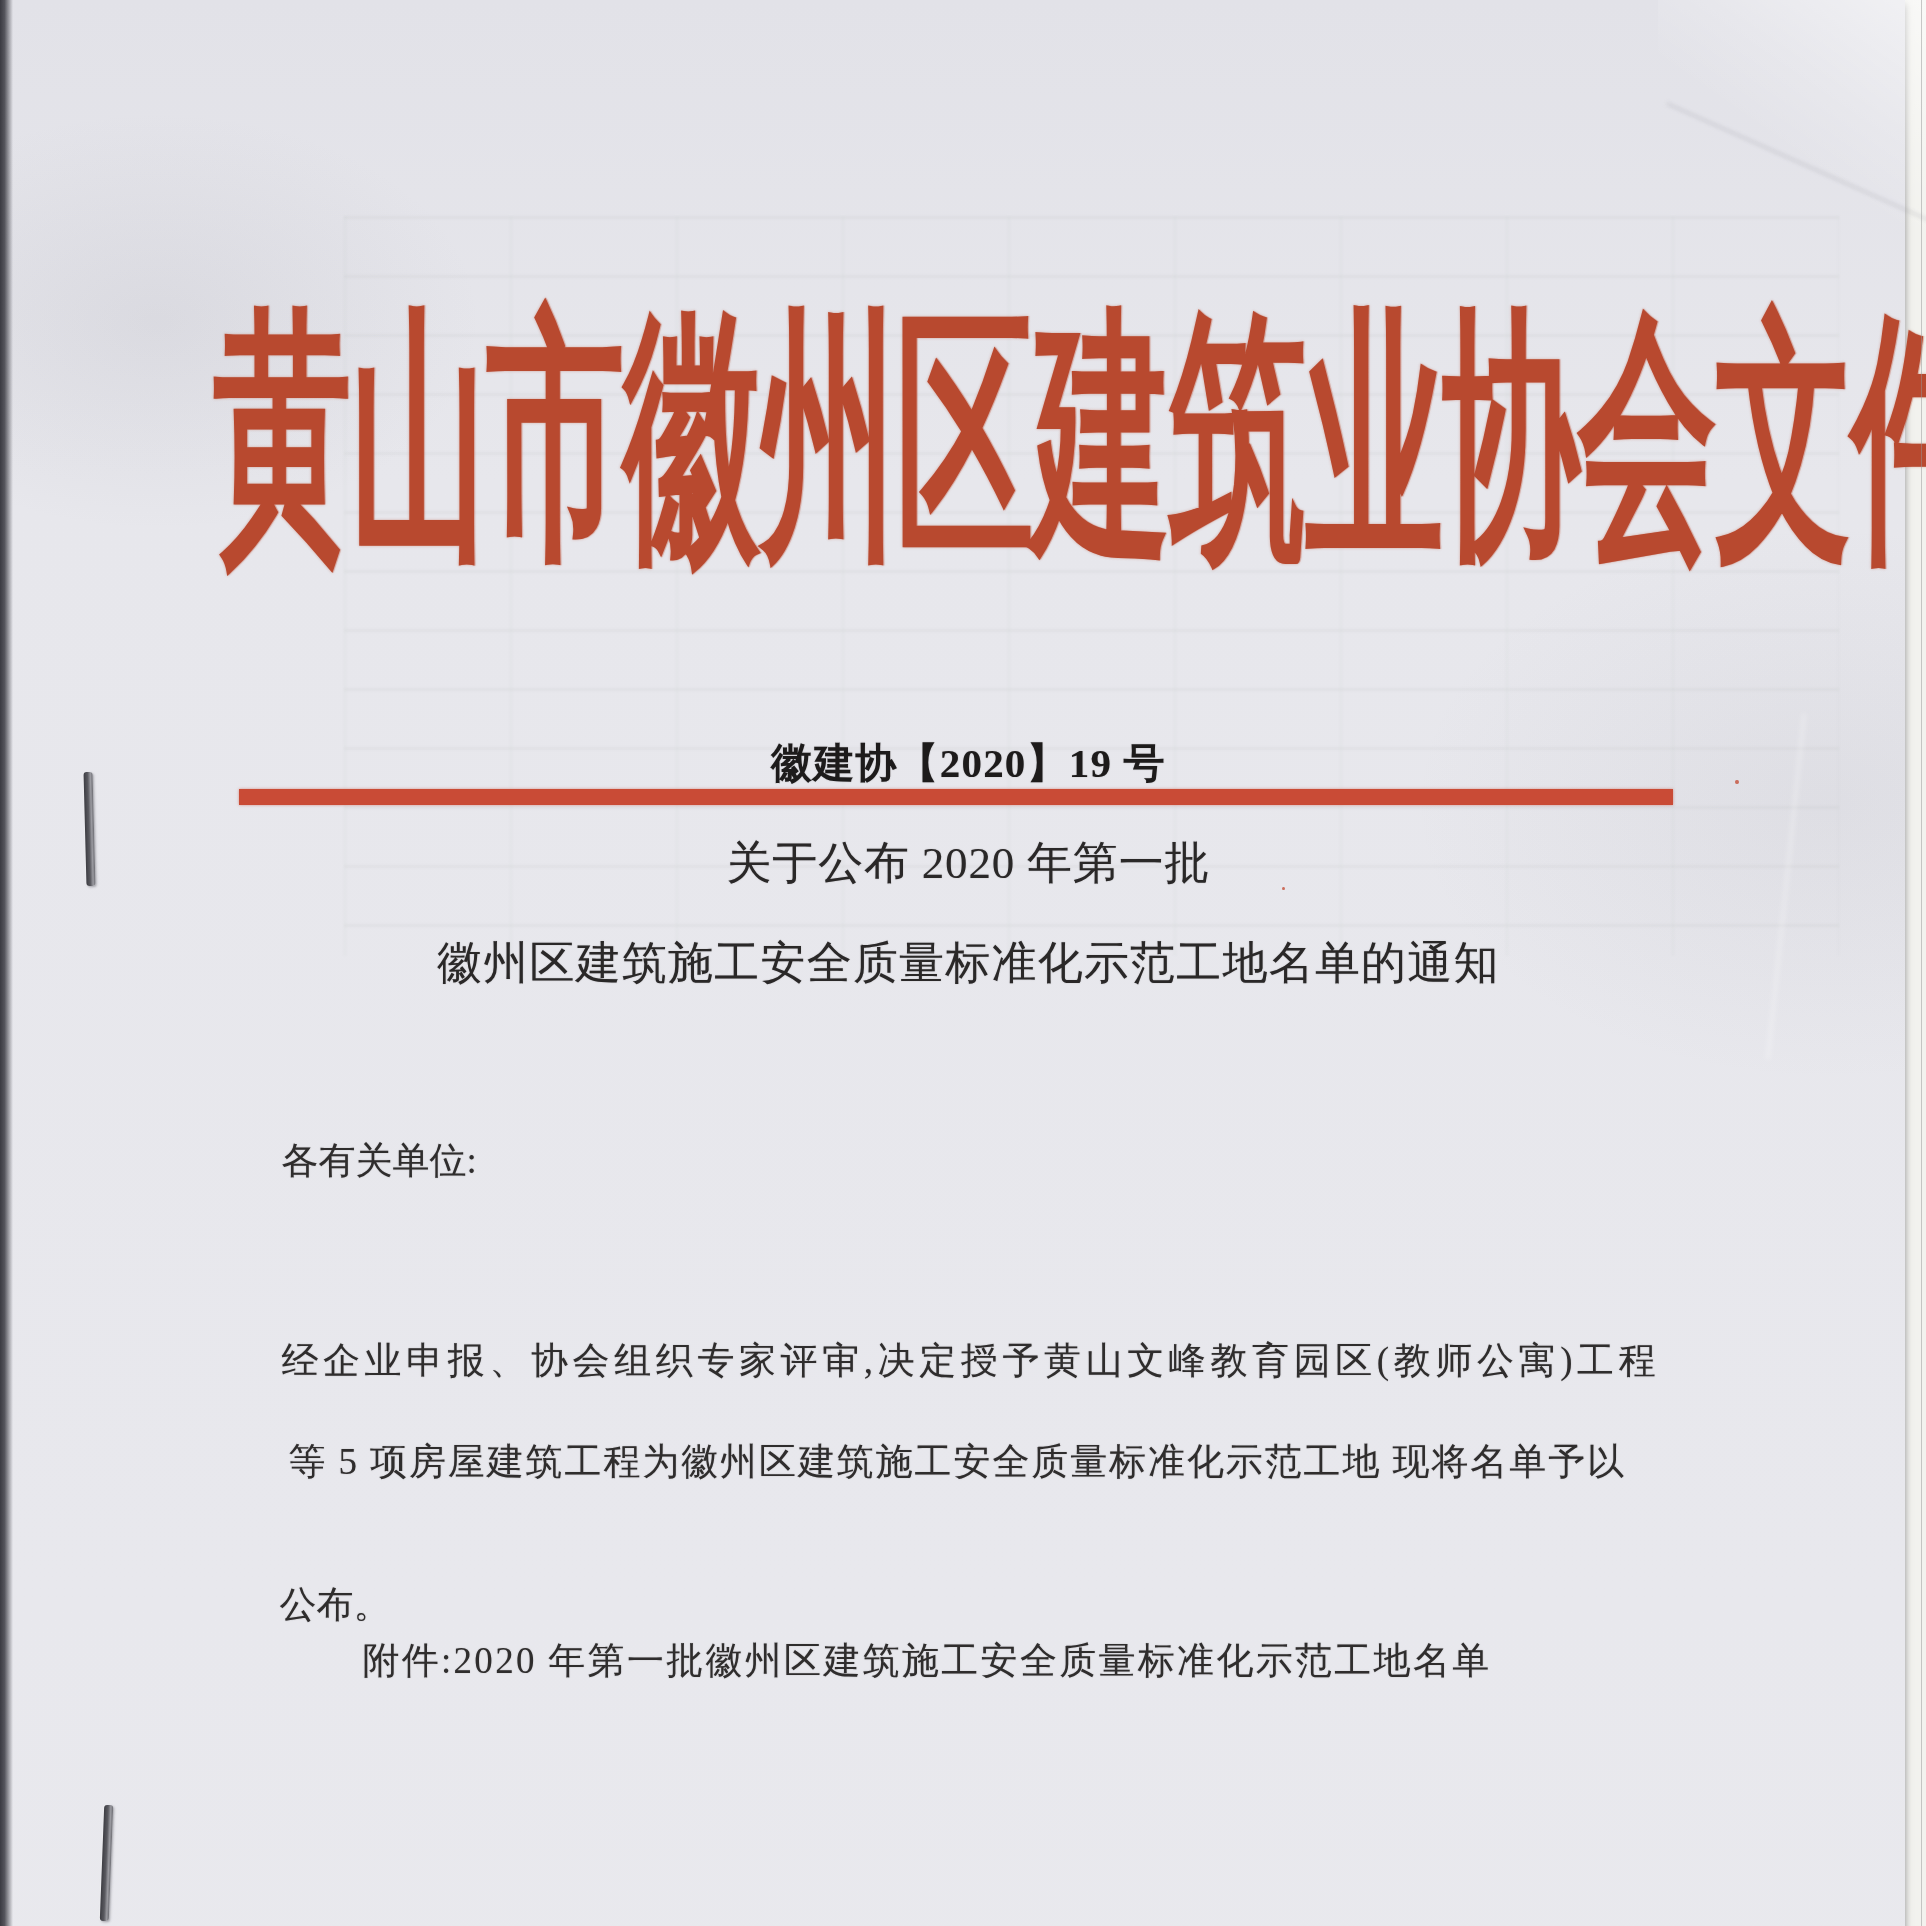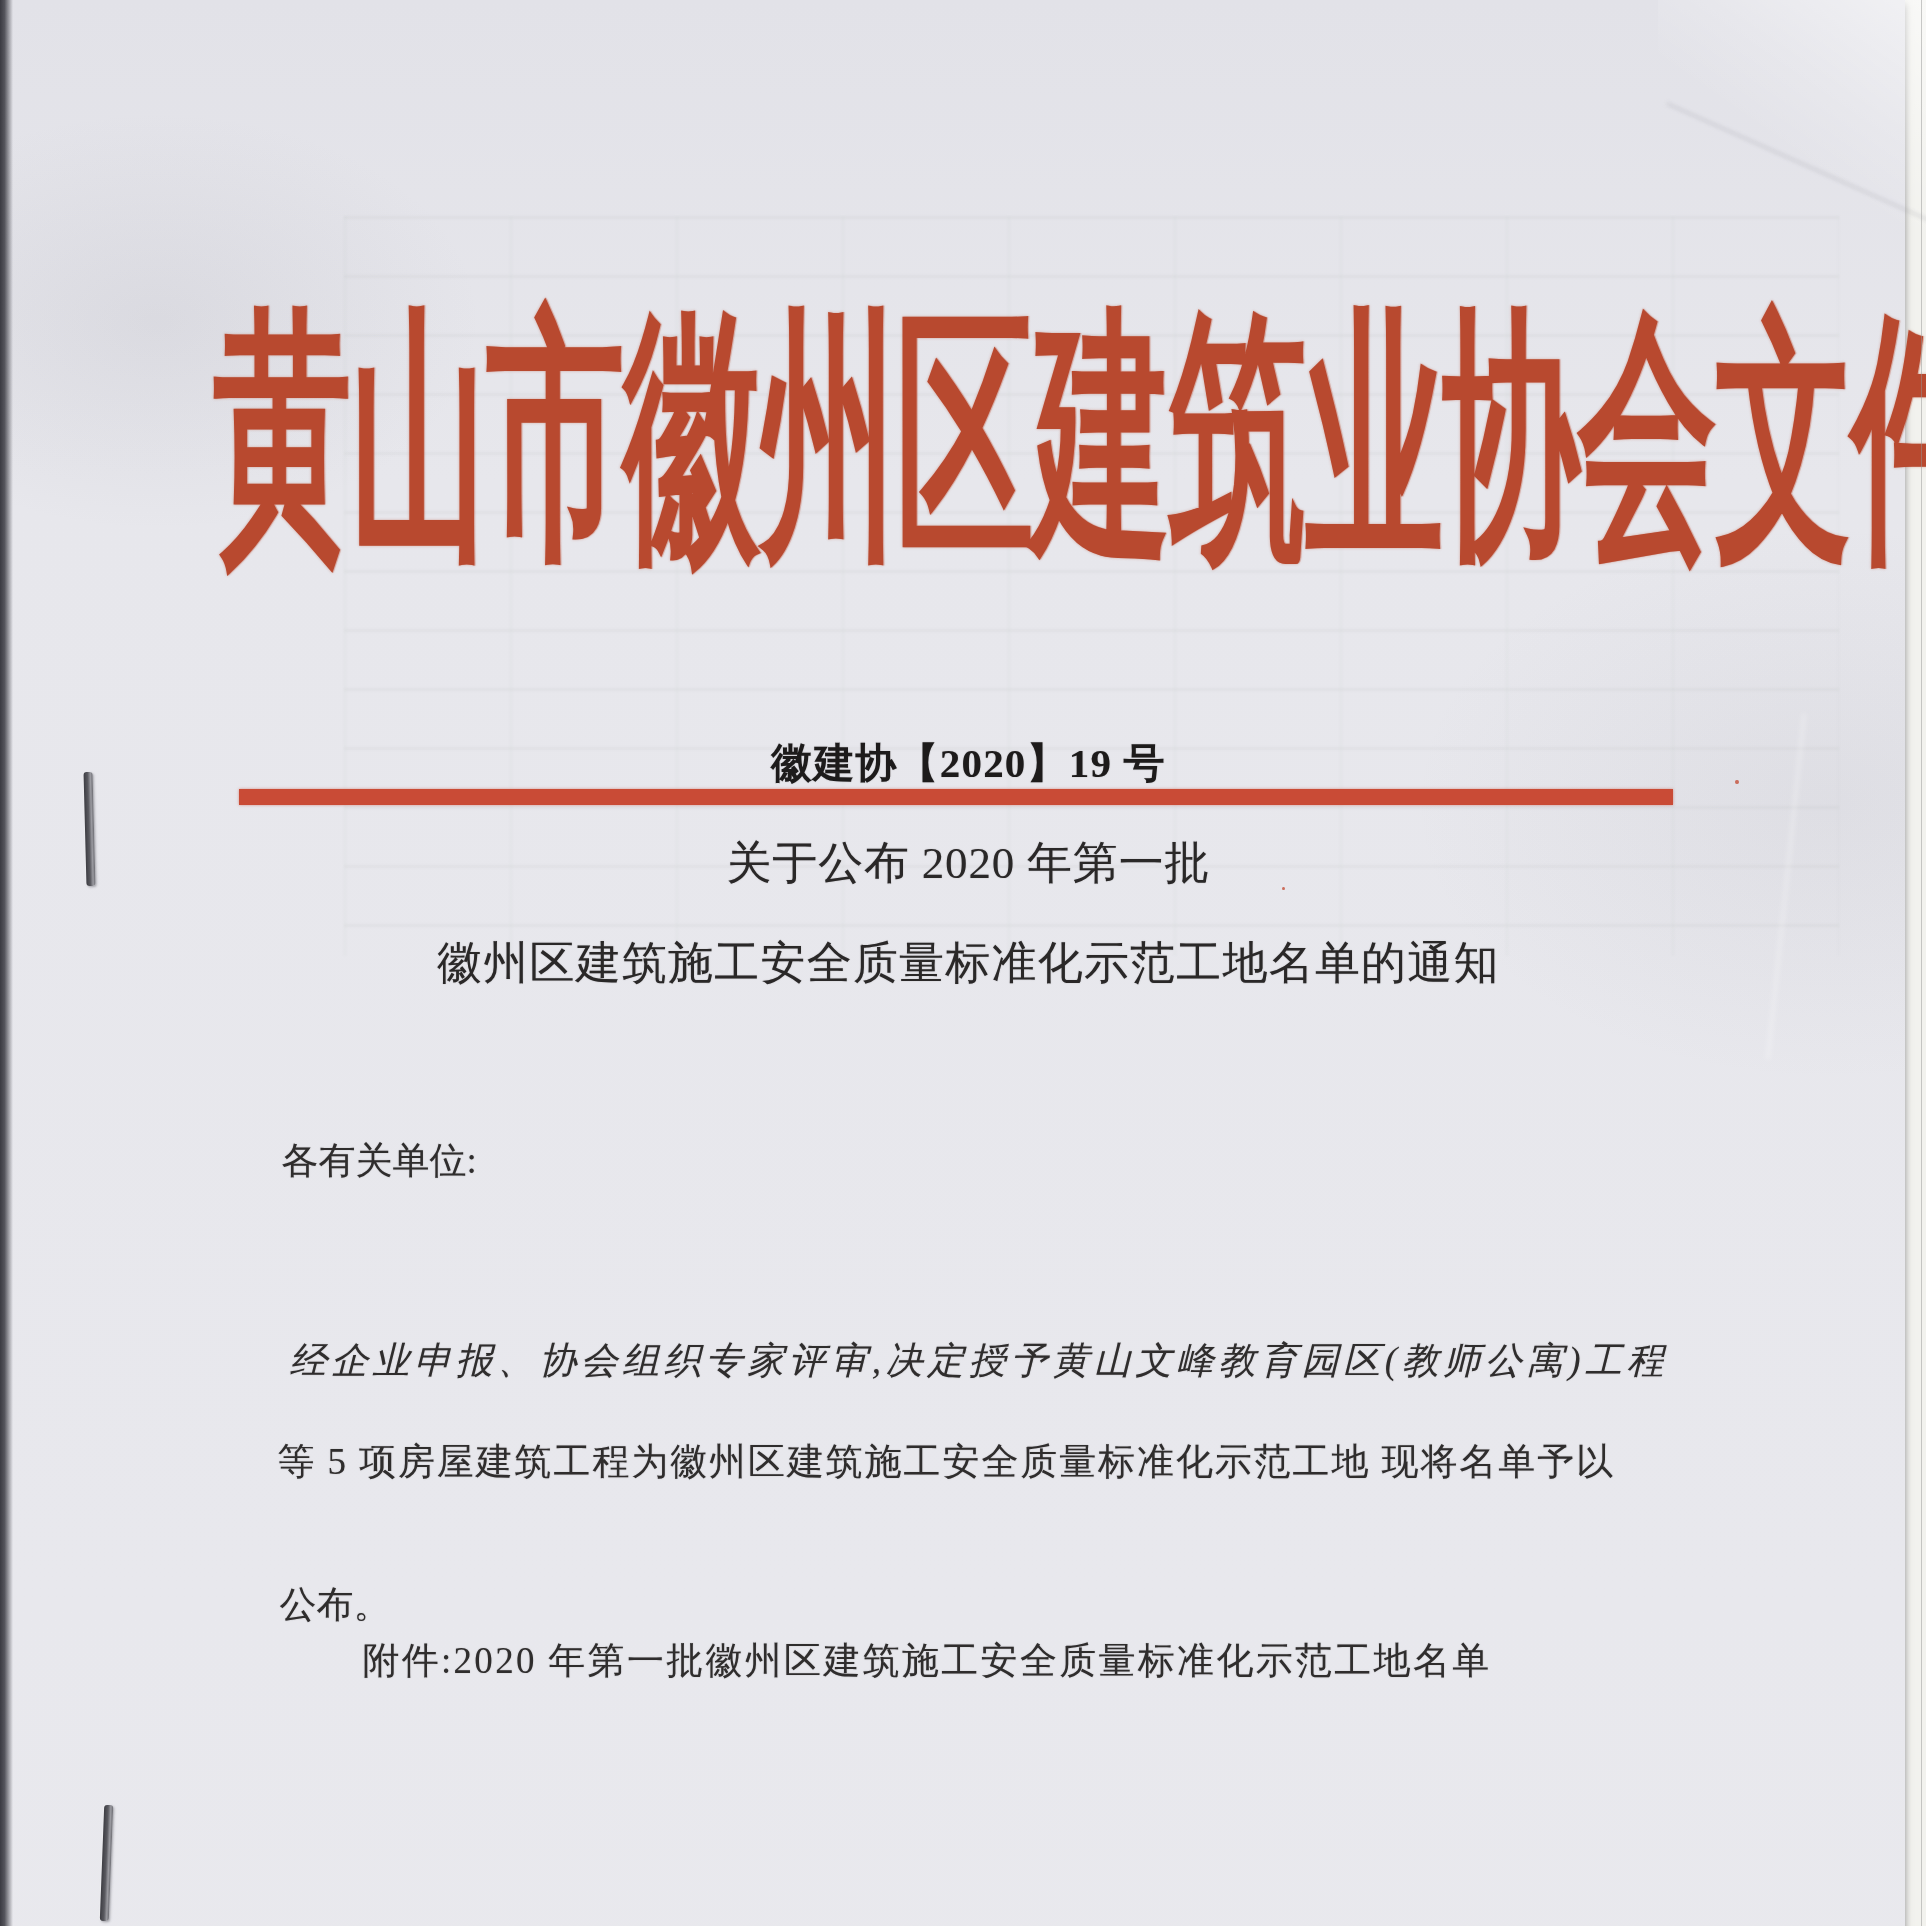--- a/index.html
+++ b/index.html
@@ -34,22 +34,22 @@
   #doc-number{left:0;top:741px;width:1926px;font-size:41px;font-weight:700;color:#1d1b1b;letter-spacing:1.2px;}
   #red-rule{
     position:absolute;left:234px;top:789px;width:1434px;height:16px;
     background:#c94b36;box-shadow:0 0 2.7px rgba(201,75,54,.55);
   }
   #subject1{left:0;top:838px;width:1926px;font-size:45px;letter-spacing:0.8px;color:#2a2828;}
   #subject2{left:0;top:938px;width:1926px;font-size:45px;letter-spacing:1.2px;color:#2a2828;}
   .body-line{font-size:37px;}
   #salutation{left:276px;top:1140px;}
   #p-line0{left:357px;top:1239px;letter-spacing:0;}
-  #p-line1{left:284px;top:1340px;letter-spacing:4.6px;font-style:italic;}
-  #p-line2{left:272px;top:1441px;letter-spacing:1.9px;text-align:right;}
+  #p-line1{left:276px;top:1340px;letter-spacing:4.6px;}
+  #p-line2{left:283px;top:1441px;letter-spacing:1.9px;text-align:right;}
   #p-line3{left:274px;top:1584px;}
   #attachment{left:357px;top:1640px;letter-spacing:2.3px;}
   
   #seal{
     position:absolute;left:1095px;top:1928px;width:425px;height:397px;
     mix-blend-mode:multiply;opacity:.93;transform:rotate(7deg);
     filter:blur(0.2px);
   }
   
   .staple{

